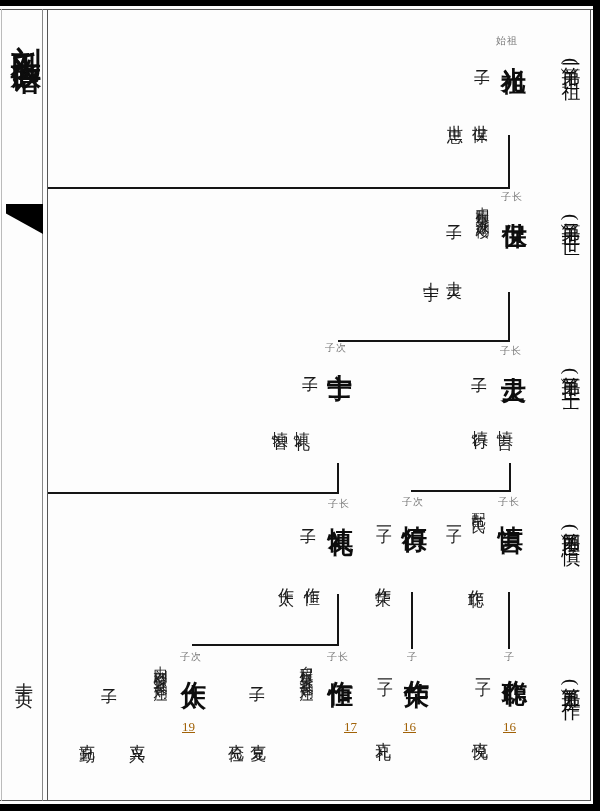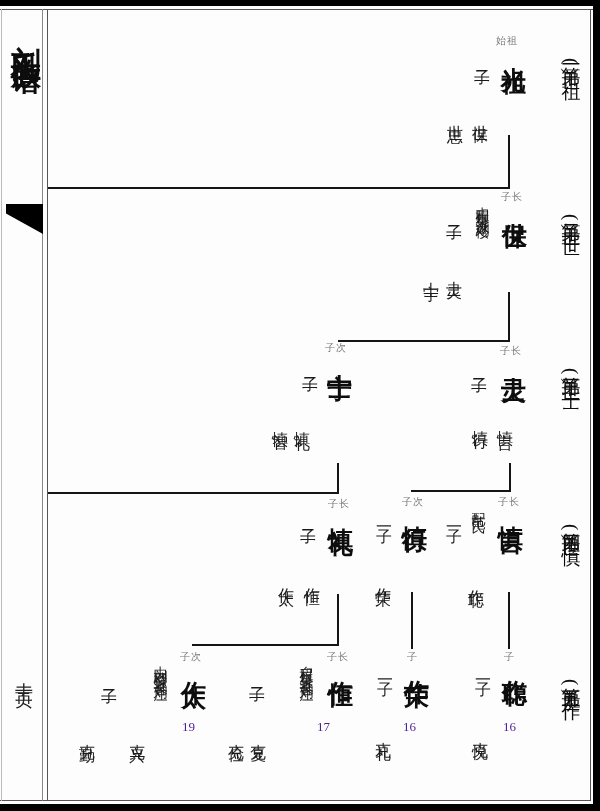--- a/index.html
+++ b/index.html
@@ -9,21 +9,21 @@
     font-family:"Liberation Serif","DejaVu Serif",serif;
     color:#111;
   }
   .v{position:absolute;writing-mode:vertical-rl;text-orientation:upright;}
   .name{font-size:25px;font-weight:bold;letter-spacing:2px;color:#0d0d0d;white-space:nowrap;}
   .role{position:absolute;font-size:10px;color:#777;letter-spacing:1px;white-space:nowrap;font-family:"Liberation Sans","DejaVu Sans",sans-serif;}
   .sons{font-size:16px;letter-spacing:2px;color:#1a1a1a;white-space:nowrap;}
   .kid{font-size:16px;letter-spacing:3px;color:#1a1a1a;white-space:nowrap;}
   .note{font-size:14px;letter-spacing:3px;color:#1a1a1a;line-height:24px;}
   .note-wrap{height:124px;width:46px;}
-  .num{position:absolute;font-size:13px;color:#4c1d95;letter-spacing:0;}
+  .num{position:absolute;font-size:13px;color:#a16207;letter-spacing:0;text-decoration:underline;}
   .genlabel{font-size:19px;letter-spacing:2px;color:#0d0d0d;text-orientation:mixed;white-space:nowrap;}
   .sidebar-title{font-size:30px;font-weight:bold;letter-spacing:6px;color:#0d0d0d;white-space:nowrap;}
   .pagenum{font-size:18px;letter-spacing:5px;color:#222;white-space:nowrap;}
   .hline,.vline{position:absolute;background:#151515;}
   .frame{position:absolute;background:#000;}
   .thin{position:absolute;background:#555;}
   .wedge{position:absolute;background:#000;clip-path:polygon(0 0,100% 0,100% 100%,0 32%);}
 </style>
 </head>
 <body>
@@ -132,21 +132,21 @@
     <div class="role" style="left:407px;top:650px;">子</div>
     <div class="v name" style="left:400px;top:660px;">作荣</div>
     <div class="num" style="left:403px;top:719px;">16</div>
     <div class="v sons" style="left:374px;top:669px;">子一</div>
     <div class="v kid" style="left:372px;top:729px;">克礼</div>
   </div>
 
   <div>
     <div class="role" style="left:327px;top:650px;">子长</div>
     <div class="v name" style="left:324px;top:661px;">作恒</div>
-    <div class="num" style="left:317px;top:719px;">17</div>
+    <div class="num" style="left:344px;top:719px;">17</div>
     <div class="v note note-wrap" style="left:272px;top:655px;">自程集分派长刘庄</div>
     <div class="v sons" style="left:246px;top:674px;">子二</div>
     <div class="v kid" style="left:247px;top:731px;">克复</div>
     <div class="v kid" style="left:225px;top:731px;">克俭</div>
   </div>
 
   <div>
     <div class="role" style="left:180px;top:650px;">子次</div>
     <div class="v name" style="left:177px;top:661px;">作太</div>
     <div class="num" style="left:182px;top:719px;">19</div>

